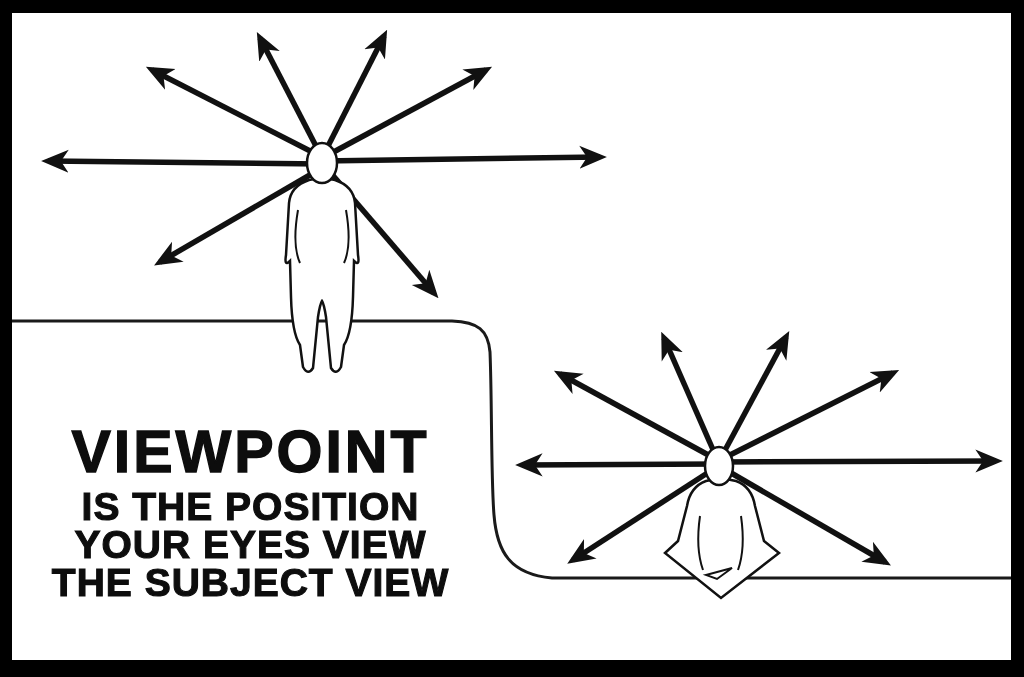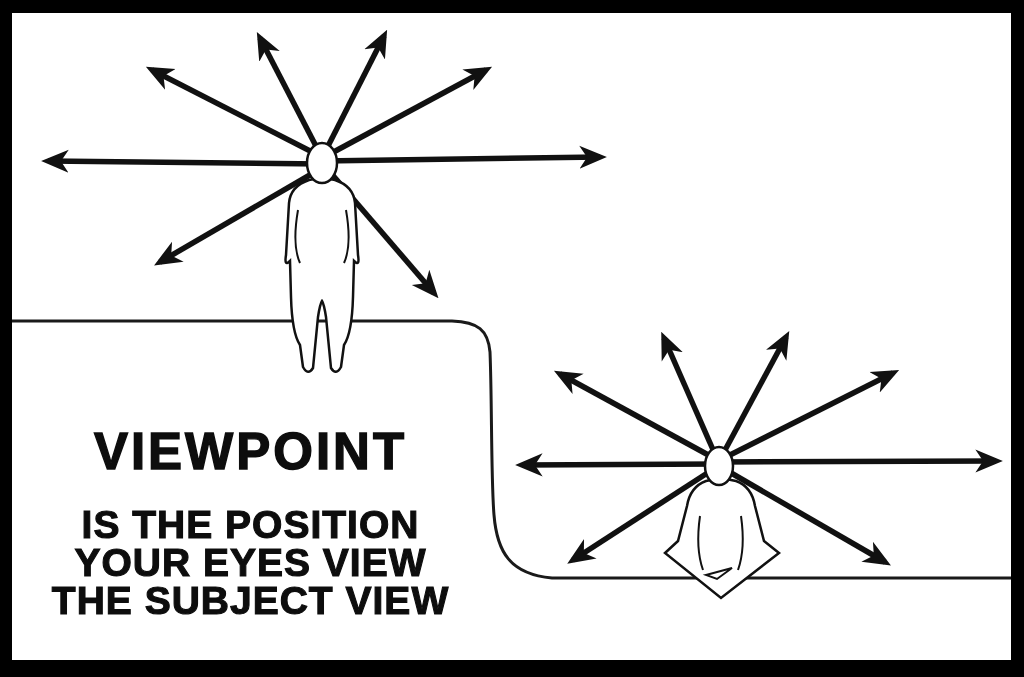--- a/index.html
+++ b/index.html
@@ -25,35 +25,35 @@
     position: absolute;
     left: 28px;
     top: 421px;
     width: 445px;
     text-align: center;
     color: #0d0d0d;
     font-weight: 700;
     user-select: none;
   }
   .caption-title {
-    font-size: 51px;
+    font-size: 59px;
     line-height: 62px;
     letter-spacing: 3px;
     -webkit-text-stroke: 1.4px #0d0d0d;
     white-space: nowrap;
   }
   .caption-line {
     font-size: 39px;
     line-height: 38px;
     letter-spacing: 1px;
     -webkit-text-stroke: 1.1px #0d0d0d;
     white-space: nowrap;
   }
   .caption-line.first {
-    margin-top: 23px;
+    margin-top: 5px;
   }
 </style>
 </head>
 <body>
 
 <div class="stage">
 
   <svg width="1024" height="677" viewBox="0 0 1024 677">
     <defs>
       <marker id="ah" viewBox="0 0 10 10" refX="7.5" refY="5" markerWidth="5" markerHeight="5" orient="auto" markerUnits="strokeWidth">

